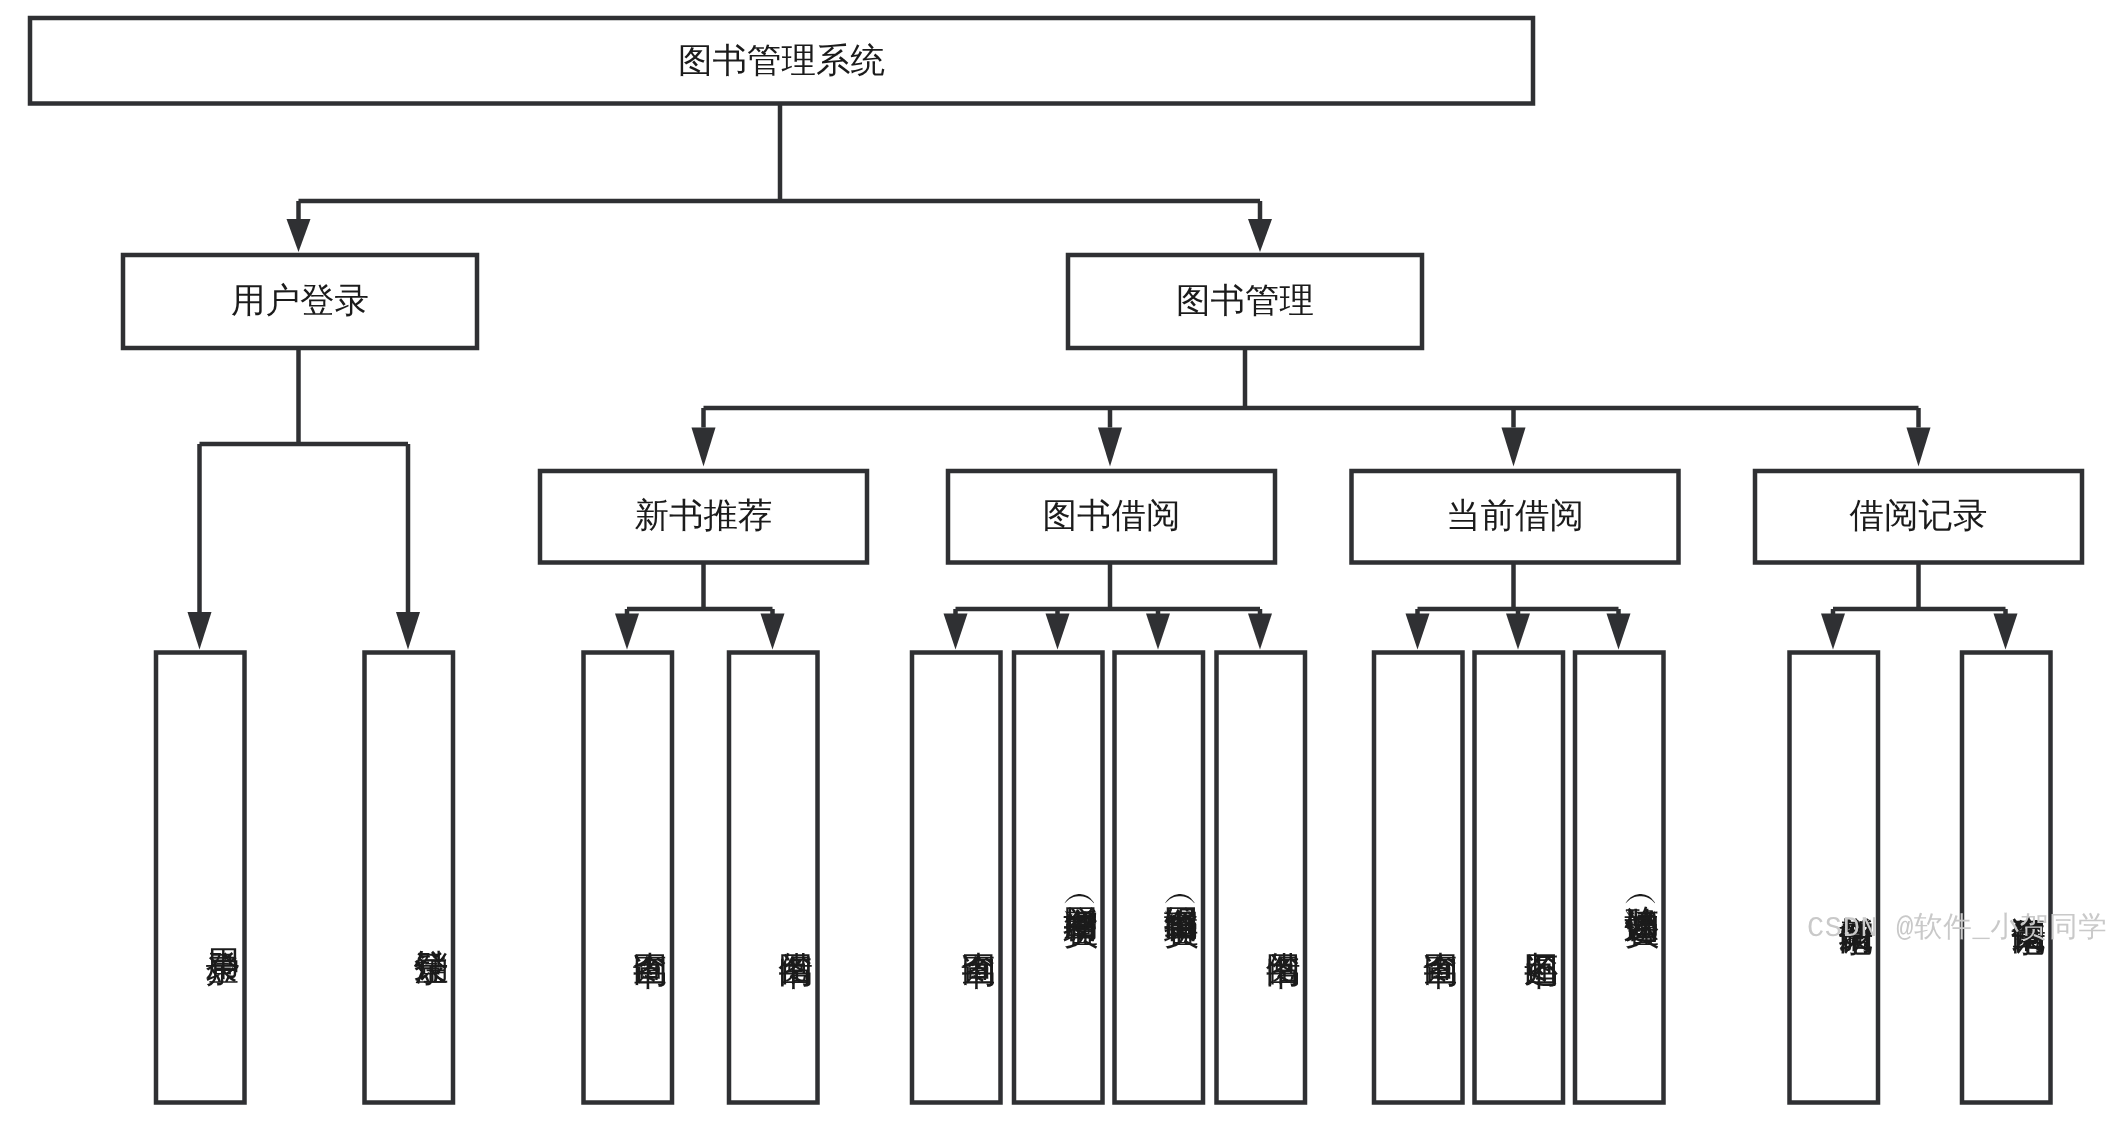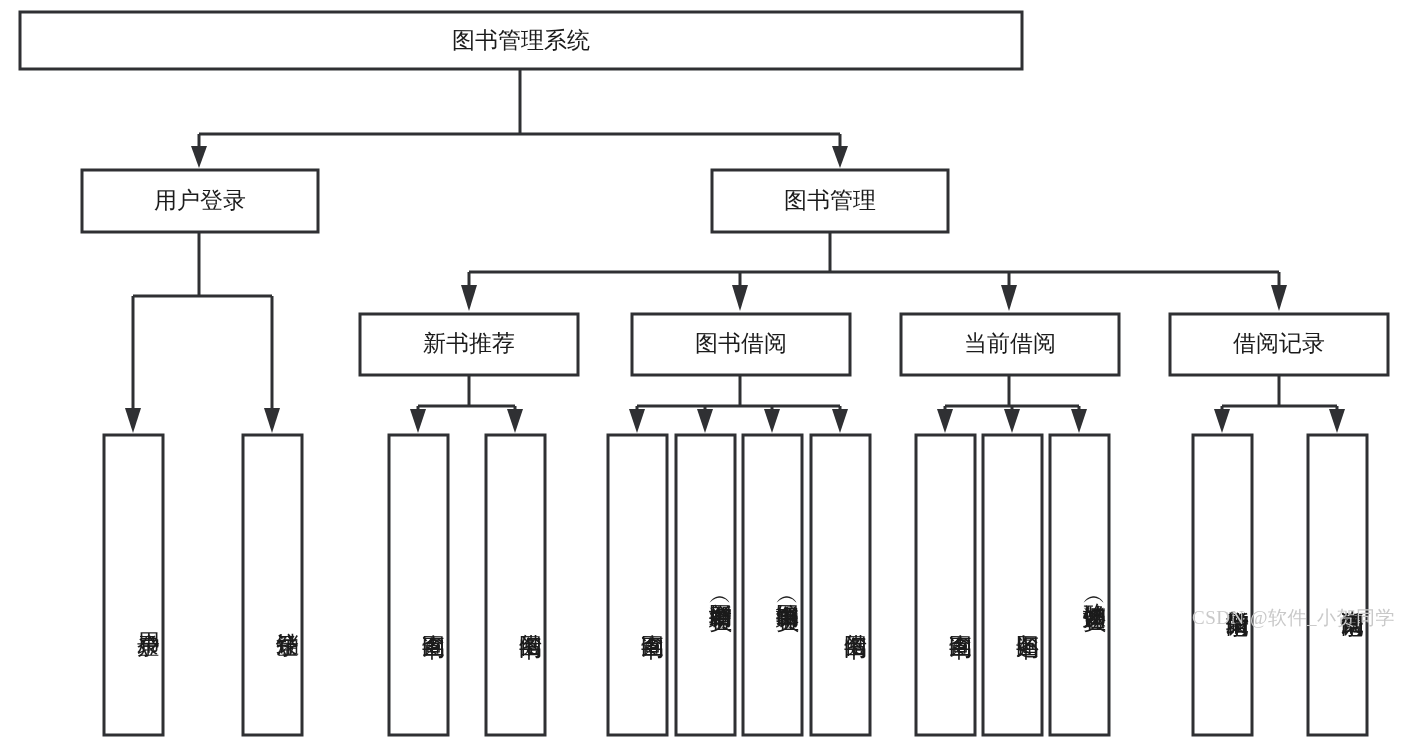--- a/index.html
+++ b/index.html
@@ -55,23 +55,23 @@
     text-orientation: upright;
     letter-spacing: 1px;
     display: flex;
     align-items: flex-start;
     justify-content: center;
     white-space: nowrap;
     pointer-events: none;
   }
   #watermark {
     position: absolute;
-    right: 10px;
+    right: 0;
     bottom: 6px;
-    font-family: Liberation Serif, serif;
+    font-family: Liberation Mono, monospace;
     font-size: 19px;
     color: #c9c9c9;
     white-space: nowrap;
     letter-spacing: 0.5px;
     margin-left: 20px;
   }
 </style>
 </head>
 <body>
 

